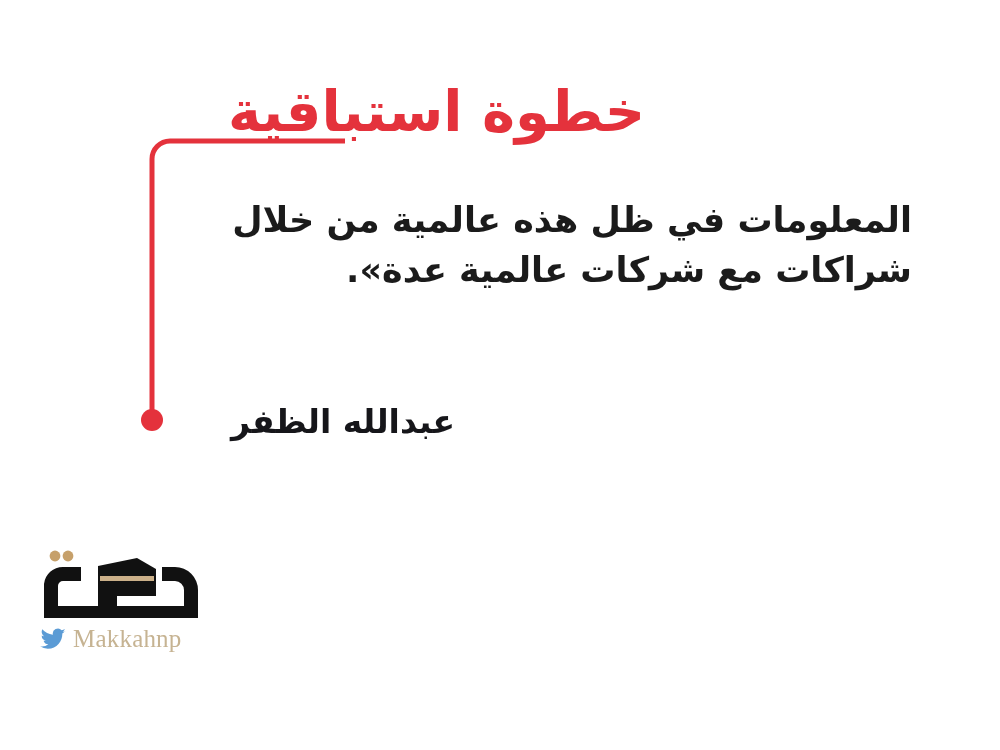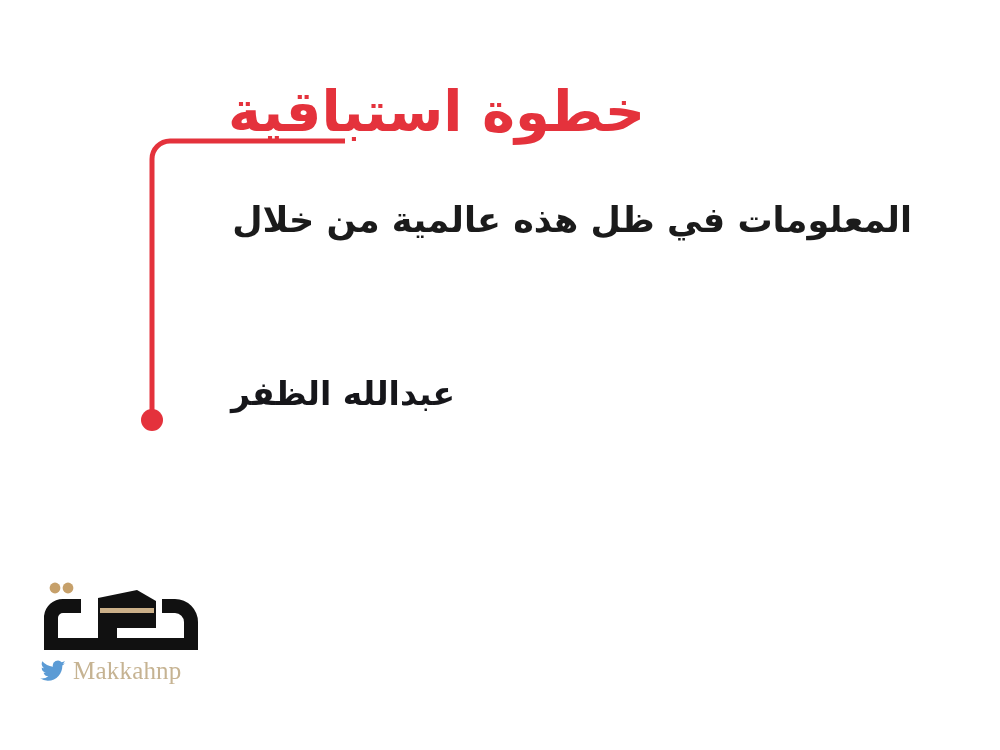--- a/index.html
+++ b/index.html
@@ -69,38 +69,38 @@
     display: block;
     white-space: nowrap;
   }
   .quote-line.l1 { text-align: right; }
   .quote-line.l2 { text-align: right; }
   .quote-line.l3 { text-align: right; }
 
   
   #attribution {
     position: absolute;
-    top: 376px;
+    top: 404px;
     right: 545px;
     direction: rtl;
     text-align: right;
     color: #16161a;
     font-family: "DejaVu Sans", "Liberation Sans", sans-serif;
     font-weight: 700;
     font-size: 33px;
     line-height: 1.1;
     letter-spacing: -1px;
     white-space: nowrap;
   }
 
   
   #logo-block {
     position: absolute;
     left: 34px;
-    top: 576px;
+    top: 544px;
     width: 190px;
     height: 120px;
   }
   #logo-mark {
     position: absolute;
     left: 0;
     top: 0;
     width: 172px;
     height: 78px;
   }
@@ -136,20 +136,21 @@
 
   <svg id="bracket" viewBox="0 0 230 312" aria-hidden="true">
     <path d="M 207 11 L 32 11 A 18 18 0 0 0 14 29 L 14 282" fill="none" stroke="#e4323c" stroke-width="5" stroke-linecap="butt"></path>
     <circle cx="14" cy="290" r="11" fill="#e4323c"></circle>
   </svg>
 
   <div id="headline">خطوة استباقية</div>
 
   <div id="quote">
     <span class="quote-line l2">المعلومات في ظل هذه عالمية من خلال</span>
+    <span class="quote-line l3">شراكات مع شركات عالمية عدة».</span>
   </div>
 
   <div id="attribution">عبدالله الظفر</div>
 
   <div id="logo-block">
 
     <svg id="logo-mark" viewBox="0 0 172 78" aria-hidden="true">
 
       <circle cx="21" cy="12" r="5.4" fill="#c6a06a"></circle>
       <circle cx="34" cy="12" r="5.4" fill="#c6a06a"></circle>

